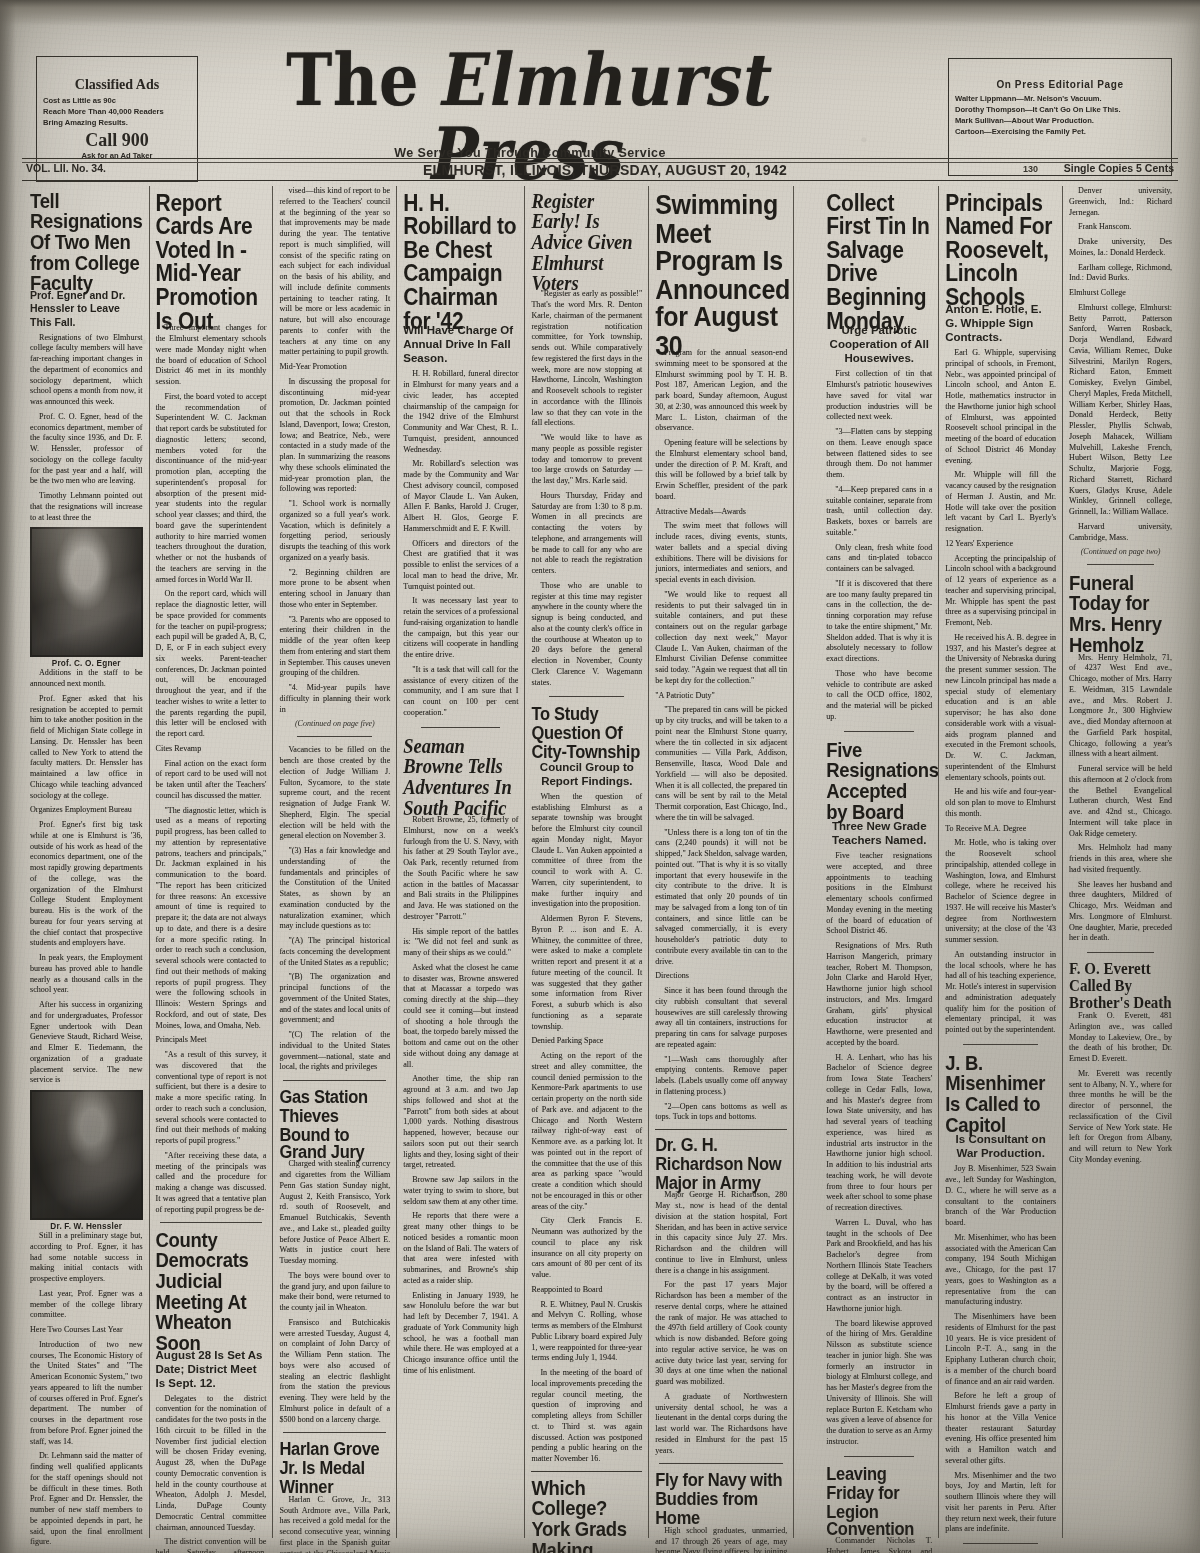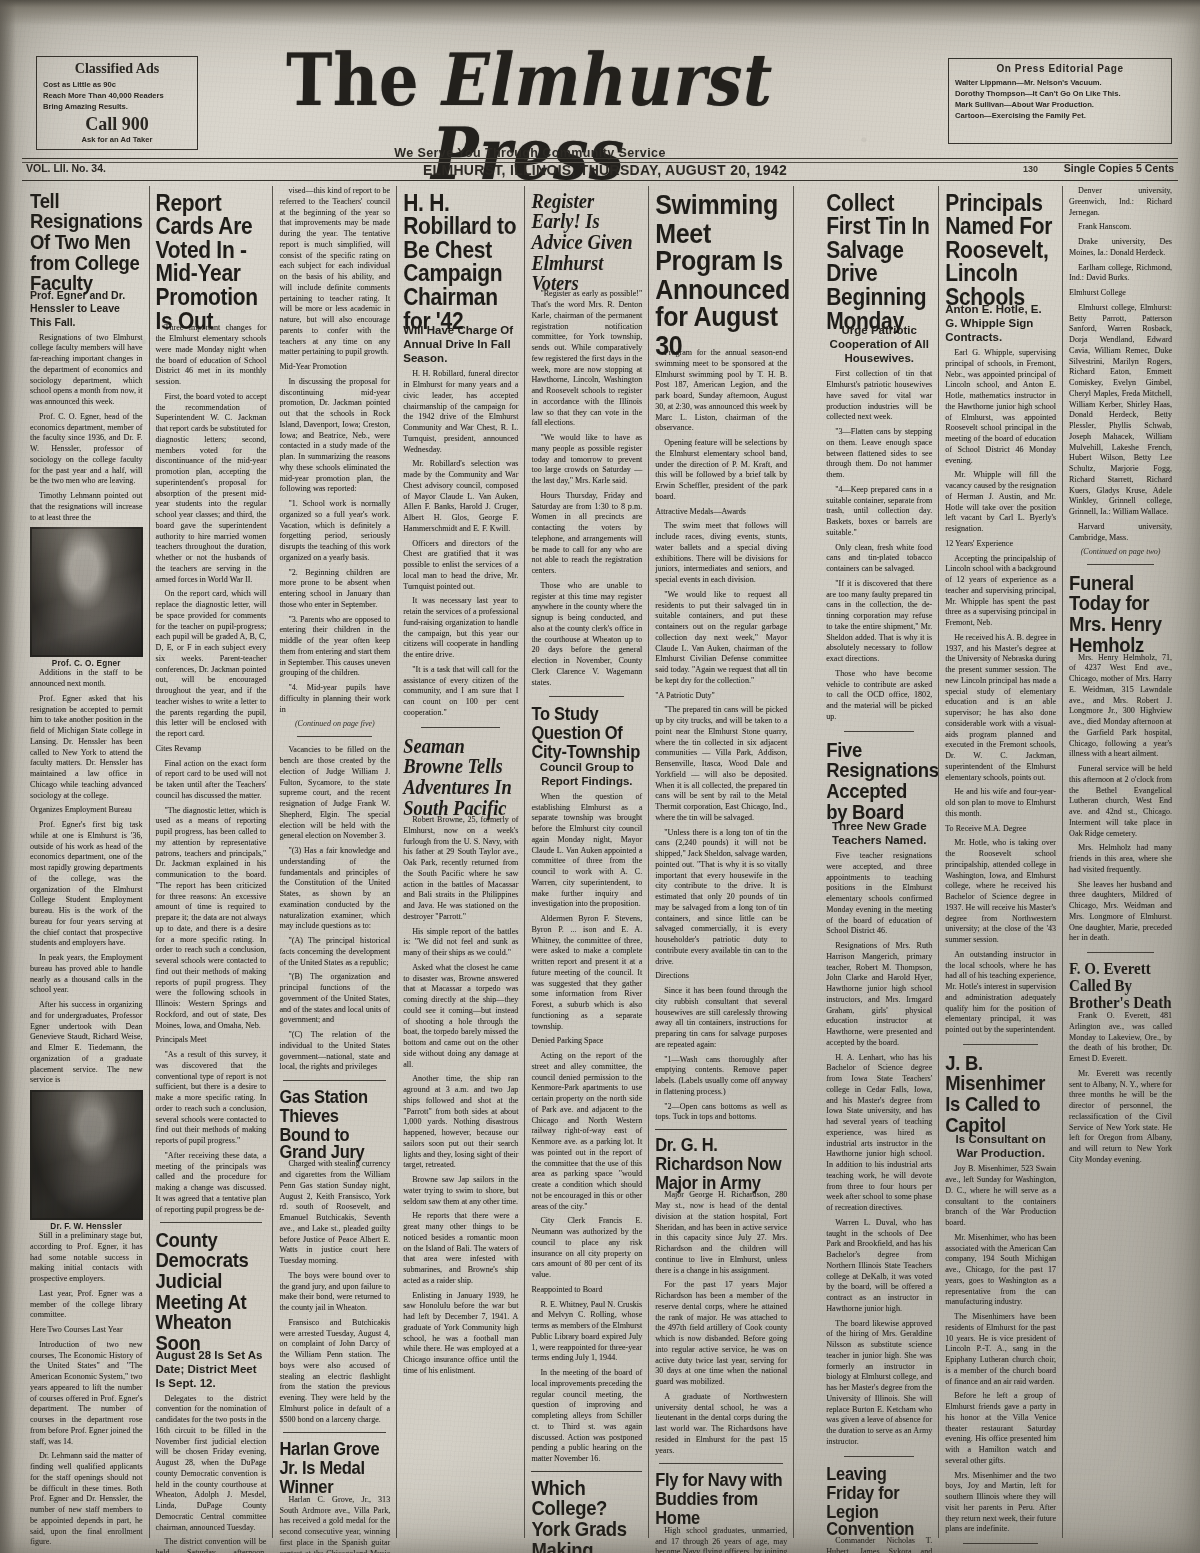--- a/index.html
+++ b/index.html
@@ -32,21 +32,21 @@
   
   .plate{position:absolute;left:0;right:0;top:46px;height:112px;}
   .mast{position:absolute;left:180px;top:-2px;width:700px;text-align:center;
     font-family:"DejaVu Serif", serif;font-weight:700;font-size:62px;line-height:1.02;
     color:#23211d;letter-spacing:1px;
     text-shadow:0 0 1px rgba(0,0,0,.5);transform:scaleY(1.16) skewX(-1deg);transform-origin:50% 0;}
   .mast .fr{font-style:italic;}
   .slogan{position:absolute;left:180px;top:100px;width:700px;text-align:center;
     font-family:"Liberation Sans",sans-serif;font-weight:700;font-size:12.5px;color:#2d2a25;letter-spacing:.4px;}
 
-  .cbox{position:absolute;border:1.4px solid #35322c;padding:4px 6px;color:#2b2823;}
+  .cbox{position:absolute;border:1.4px solid #35322c;padding:20px 6px;color:#2b2823;}
   .cbox .l{font-family:"Liberation Sans",sans-serif;font-weight:700;font-size:7.6px;line-height:1.45;}
   #classified{left:36px;top:56px;width:148px;height:84px;}
   #classified .hd{font-family:"Liberation Serif",serif;font-weight:700;font-size:14px;text-align:center;margin-bottom:2px;}
   #classified .call{font-family:"Liberation Serif",serif;font-weight:700;font-size:18px;text-align:center;margin-top:2px;}
   #classified .ask{font-family:"Liberation Sans",sans-serif;font-weight:700;font-size:7.6px;text-align:center;}
   #onpress{left:948px;top:58px;width:210px;height:76px;}
   #onpress .hd{font-family:"Liberation Sans",sans-serif;font-weight:700;font-size:10px;text-align:center;letter-spacing:.6px;margin-bottom:3px;}
 
   .rules{position:absolute;left:22px;right:22px;top:158px;height:3px;
     border-top:1.3px solid #3a372f;border-bottom:1px solid #55514a;}

